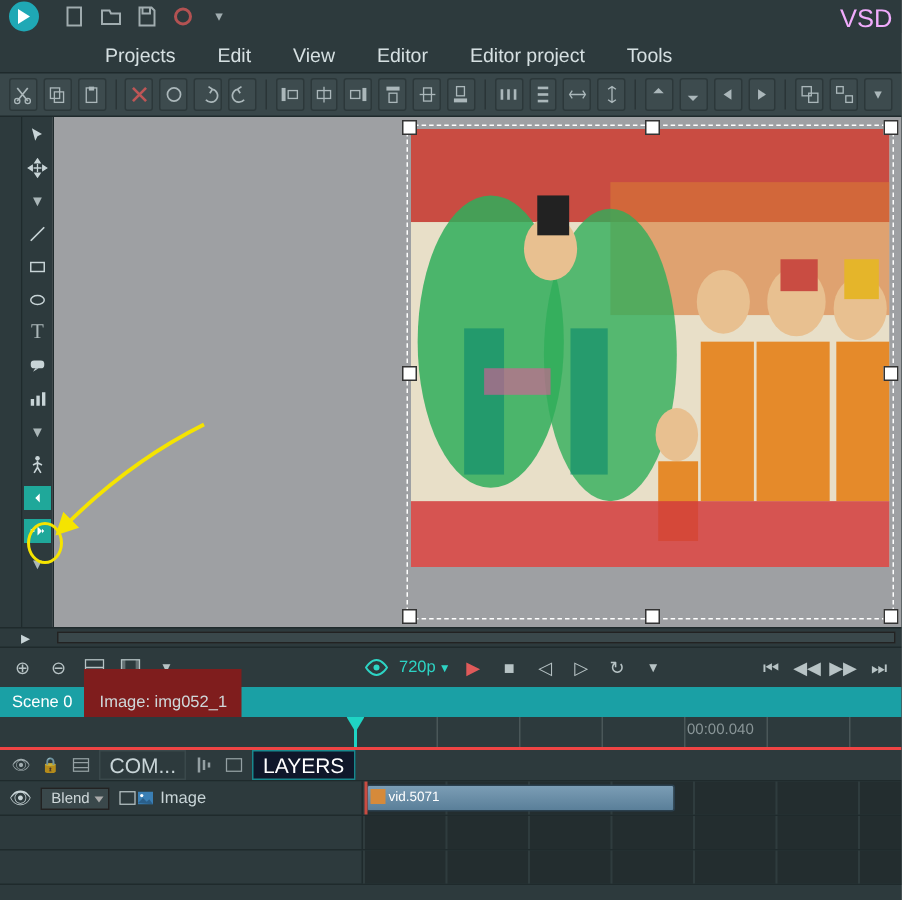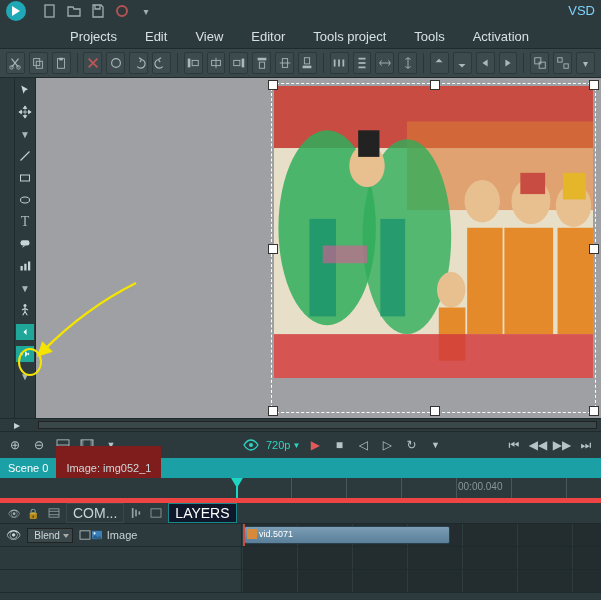--- a/index.html
+++ b/index.html
@@ -1,20 +1,20 @@
 <!DOCTYPE html>
 <html><head>
 <meta charset="utf-8">
 <style>
 html,body{margin:0;padding:0;width:601px;height:600px;background:#2d3a3d;font-family:"Segoe UI",Arial,sans-serif;font-size:12px;color:#c8d4d7;overflow:hidden;user-select:none}
 .titlebar{height:22px;background:#2d3a3d;display:flex;align-items:center;padding:0 6px}
 .logo{width:20px;height:20px;background:#1fa8b5;border-radius:50%;position:relative;margin-right:12px}
 .logo:before{content:"";position:absolute;left:6px;top:5px;border-left:8px solid #fff;border-top:5px solid transparent;border-bottom:5px solid transparent}
 .tb-ico{width:16px;height:16px;margin:0 4px;opacity:.75;display:flex;align-items:center;justify-content:center}
-.app-title{position:absolute;right:6px;top:3px;color:#7dd3fc;font-size:13px}
+.app-title{position:absolute;right:6px;top:3px;color:#f0abfc;font-size:17px}
 .menubar{height:26px;display:flex;align-items:flex-end;padding-left:56px;gap:0;color:#d6e0e2;font-size:13px}
 .menubar span{padding:4px 14px}
 .toolbar1{height:28px;background:#39474a;border-top:1px solid #1f2a2c;border-bottom:1px solid #1f2a2c;display:flex;align-items:center;padding:0 4px}
 .tbtn{width:20px;height:20px;margin:0 2px;display:flex;align-items:center;justify-content:center;opacity:.8;background:#3e4d50;border:1px solid #2a3537;border-radius:2px}
 .tbtn svg{width:14px;height:14px}
 .vsep{width:1px;height:20px;background:#2a3537;margin:0 4px}
 .workrow{display:flex;height:340px}
 .leftcol{width:14px;background:#2d3a3d;border-right:1px solid #1f2a2c}
 .toolcol{width:20px;background:#2d3a3d;display:flex;flex-direction:column;align-items:center;padding-top:4px;gap:6px}
 .toolcol .tl{width:16px;height:16px;display:flex;align-items:center;justify-content:center;color:#aab6b8;font-size:13px}
@@ -37,21 +37,21 @@
 .cbtn{width:18px;height:18px;display:flex;align-items:center;justify-content:center;color:#b7c3c5;font-size:12px}
 .cbtn.red{color:#e05a5a}
 .cbtn.cyan{color:#2dd4c4}
 .res{color:#2dd4c4;font-size:11px;display:flex;align-items:center;gap:2px}
 .spacer{flex:1}
 
 .scenebar{height:20px;background:#1aa0a5;display:flex;align-items:center;font-size:11px}
 .scenetab{background:#1aa0a5;color:#fff;padding:2px 8px}
 .imgtab{background:#7f1d1d;color:#cfd8da;padding:16px 10px;margin-left:0}
 
-.ruler{height:20px;background:#2d3a3d;position:relative;border-bottom:5px solid #ef4444}
+.ruler{height:20px;background:#2d3a3d;position:relative;border-bottom:2px solid #ef4444}
 .ruler .tick{position:absolute;top:0;bottom:0;border-left:1px solid #4a5759}
 .cursor{position:absolute;left:236px;top:0;bottom:0;width:2px;background:#1fd4c4}
 .cursor:before{content:"";position:absolute;left:-5px;top:0;width:12px;height:10px;background:#1fd4c4;clip-path:polygon(0 0,100% 0,50% 100%)}
 .tstamp{position:absolute;top:3px;font-size:10px;color:#8a9698}
 
 .layerhdr{height:20px;background:#2d3a3d;display:flex;align-items:center;padding-left:4px;border-bottom:1px solid #1f2a2c}
 .layerhdr .ic{width:16px;height:16px;margin:0 2px;display:flex;align-items:center;justify-content:center;opacity:.75;font-size:10px}
 .tabbtn{border:1px solid #3a484b;padding:1px 6px;font-size:14px;margin:0 2px;background:#2d3a3d}
 .tabbtn.active{background:#0f172a;color:#fff;border-color:#18888d}
 
@@ -93,23 +93,22 @@
     </div>
   <div class="tb-ico" style="font-size:10px">▾</div>
   <div class="app-title">VSD</div>
 </div>
 
 <div class="menubar">
   <span>Projects</span>
   <span>Edit</span>
   <span>View</span>
   <span>Editor</span>
-  <span>Tools project</span>
+  <span>Editor project</span>
   <span>Tools</span>
-  <span>Activation</span>
 </div>
 
 <div class="toolbar1">
   <div class="tbtn">
       <svg viewBox="0 0 16 16">
         <path d="M4 3l8 10M12 3L4 13" stroke="#c8d4d7" stroke-width="1.3"></path>
         <circle cx="4" cy="13" r="2" fill="none" stroke="#c8d4d7"></circle>
         <circle cx="12" cy="13" r="2" fill="none" stroke="#c8d4d7"></circle>
       </svg>
     </div>

